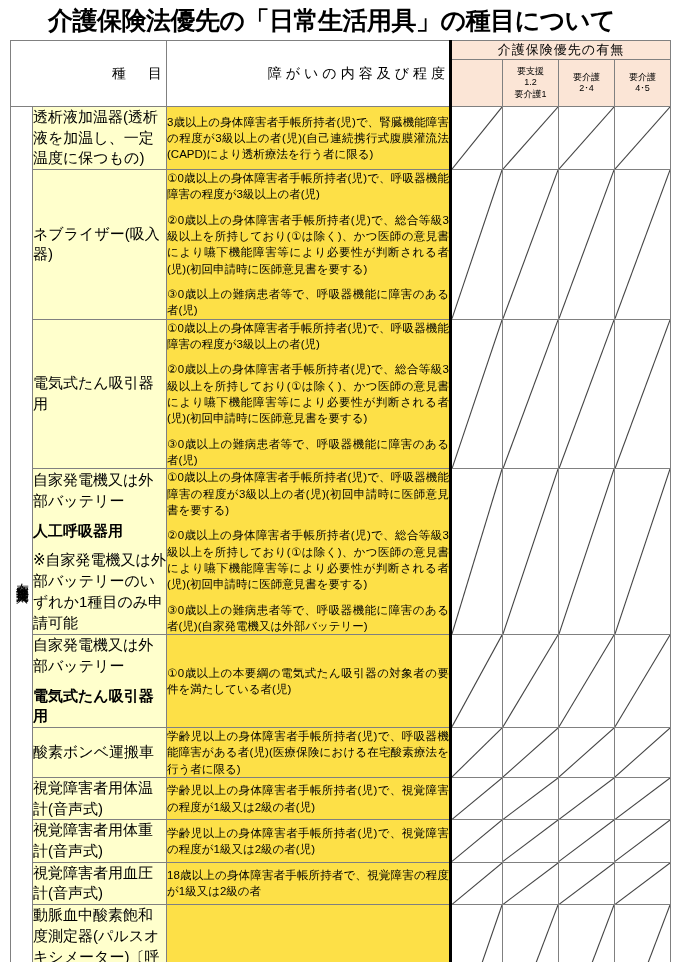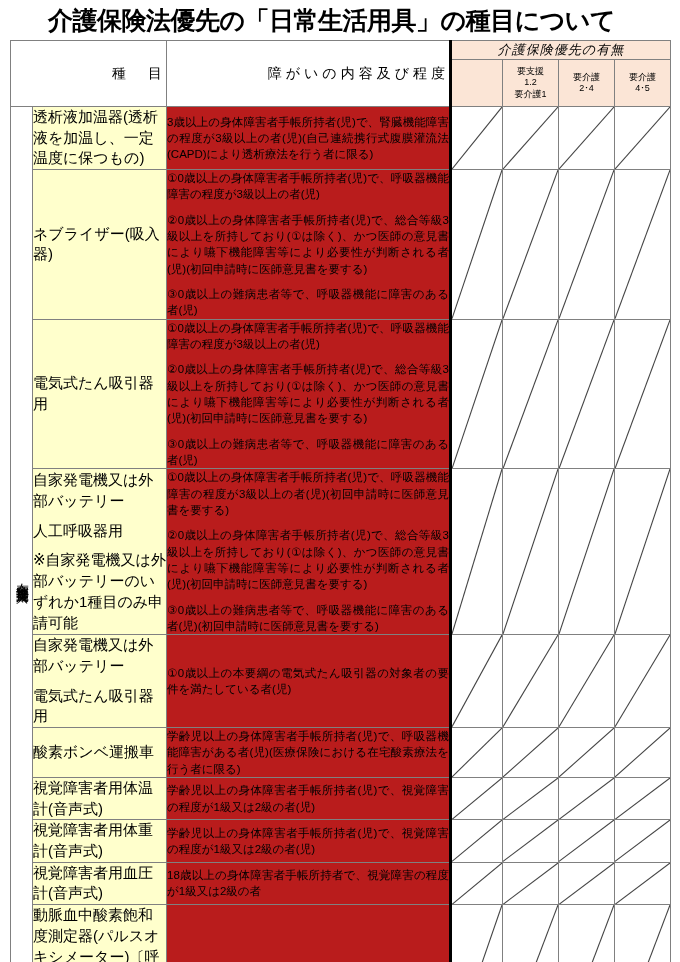--- a/index.html
+++ b/index.html
@@ -79,21 +79,21 @@
     font-weight: bold;
     font-size: 9px;
     line-height: 1.25;
     height: 46px;
   }
   .hdr-blank {
     background: #fbe5d6;
   }
 
   
-  .thick-left { border-left: 3px solid #000000 !important; font-style: italic; }
+  .thick-left { border-left: 3px solid #000000 !important; }
 
   
   td.cat {
     background: #ffffff;
     text-align: center;
     font-weight: bold;
     font-size: 13px;
     letter-spacing: 1px;
     line-height: 1.45;
     vertical-align: middle;
@@ -109,28 +109,29 @@
     background: #ffffcc;
     font-weight: bold;
     font-size: 15px;
     line-height: 1.38;
     padding: 5px 4px 5px 6px;
     vertical-align: middle;
   }
   td.item .sub {
     display: block;
     margin-top: 9px;
+    font-weight: bold;
   }
   td.item .note {
     display: block;
     margin-top: 9px;
   }
 
   td.desc {
-    background: #b91c1c;
+    background: #fde047;
     font-size: 11.5px;
     line-height: 1.42;
     padding: 5px 5px 5px 6px;
     vertical-align: middle;
     text-align: justify;
   }
   td.desc p {
     margin: 0;
   }
   td.desc p + p {
@@ -280,21 +281,21 @@
             <svg preserveAspectRatio="none" viewBox="0 0 100 100">
               <line x1="0" y1="100" x2="100" y2="0"></line>
             </svg>
           </td>
         </tr>
         <tr>
           <td class="item"><span>自家発電機又は外部バッテリー</span><span class="sub">人工呼吸器用</span><span class="note">※自家発電機又は外部バッテリーのいずれか1種目のみ申請可能</span></td>
           <td class="desc">
             <p>①0歳以上の身体障害者手帳所持者(児)で、呼吸器機能障害の程度が3級以上の者(児)(初回申請時に医師意見書を要する)</p>
             <p>②0歳以上の身体障害者手帳所持者(児)で、総合等級3級以上を所持しており(①は除く)、かつ医師の意見書により嚥下機能障害等により必要性が判断される者(児)(初回申請時に医師意見書を要する)</p>
-            <p>③0歳以上の難病患者等で、呼吸器機能に障害のある者(児)(初回申請時に医師意見書を要する)</p>
+            <p>③0歳以上の難病患者等で、呼吸器機能に障害のある者(児)(自家発電機又は外部バッテリー)</p>
           </td>
           <td class="slash thick-left">
             <svg preserveAspectRatio="none" viewBox="0 0 100 100">
               <line x1="0" y1="100" x2="100" y2="0"></line>
             </svg>
           </td>
           <td class="slash">
             <svg preserveAspectRatio="none" viewBox="0 0 100 100">
               <line x1="0" y1="100" x2="100" y2="0"></line>
             </svg>

